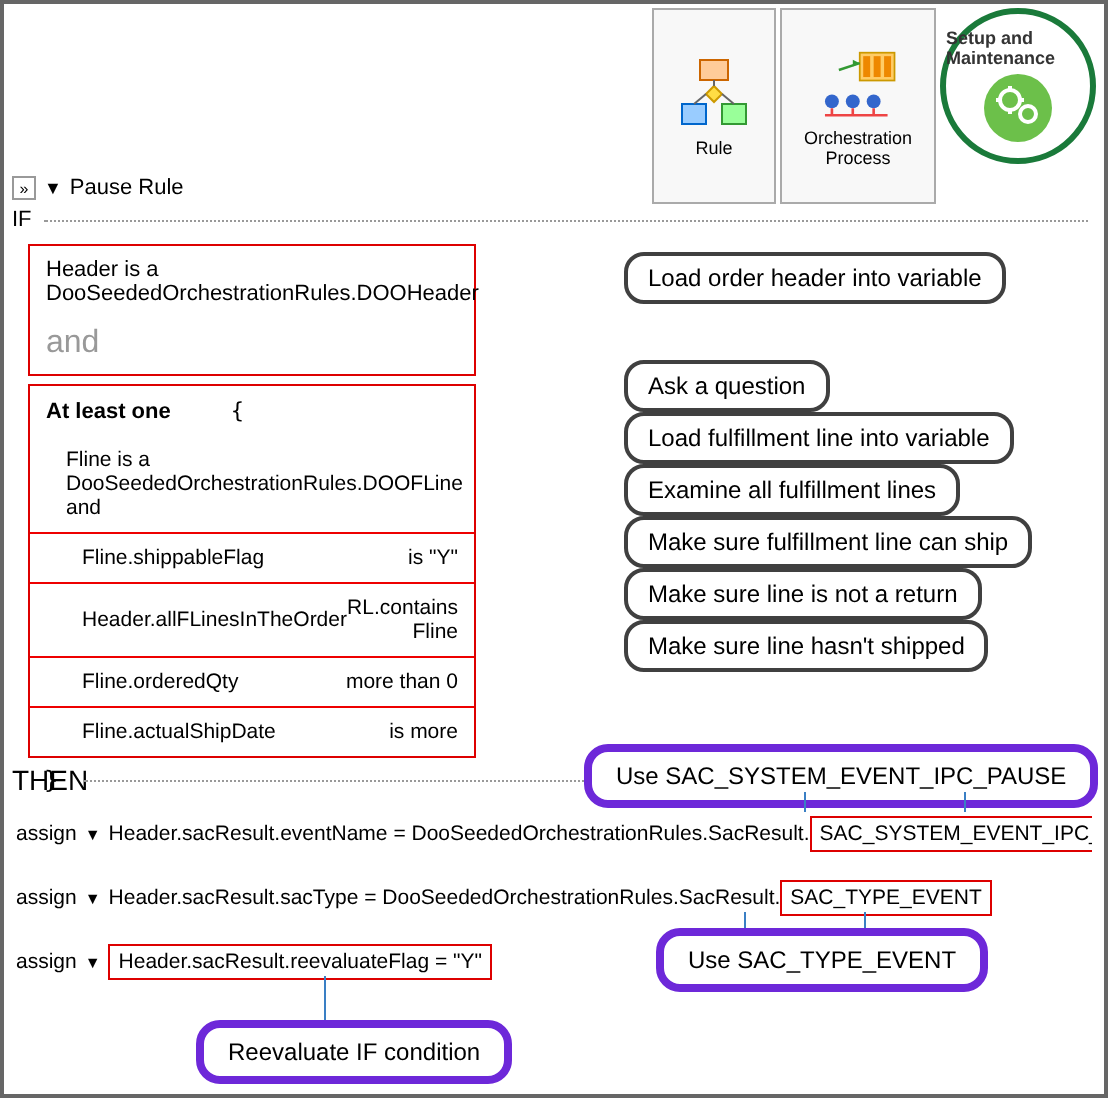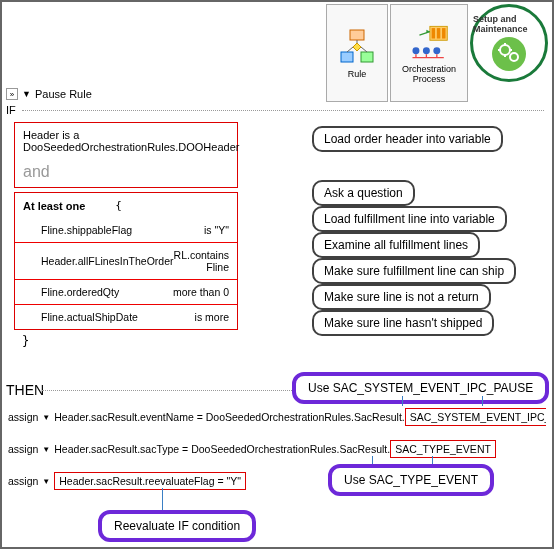--- a/index.html
+++ b/index.html
@@ -111,20 +111,23 @@
   <div class="header-box">
     <div>Header is a  DooSeededOrchestrationRules.DOOHeader</div>
     <div class="and-text">and</div>
   </div>
   <div class="atleast-box">
     <div class="atleast-header">
       <b>At least one</b>
       <span class="brace">{</span>
     </div>
     <div class="sub-row">
+      <span class="indent">Fline    is a DooSeededOrchestrationRules.DOOFLine   and</span>
+    </div>
+    <div class="sub-row">
       <span class="indent2">Fline.shippableFlag</span>
       <span class="right">is  "Y"</span>
     </div>
     <div class="sub-row">
       <span class="indent2">Header.allFLinesInTheOrder</span>
       <span class="right">RL.contains  Fline</span>
     </div>
     <div class="sub-row">
       <span class="indent2">Fline.orderedQty</span>
       <span class="right">more than  0</span>

